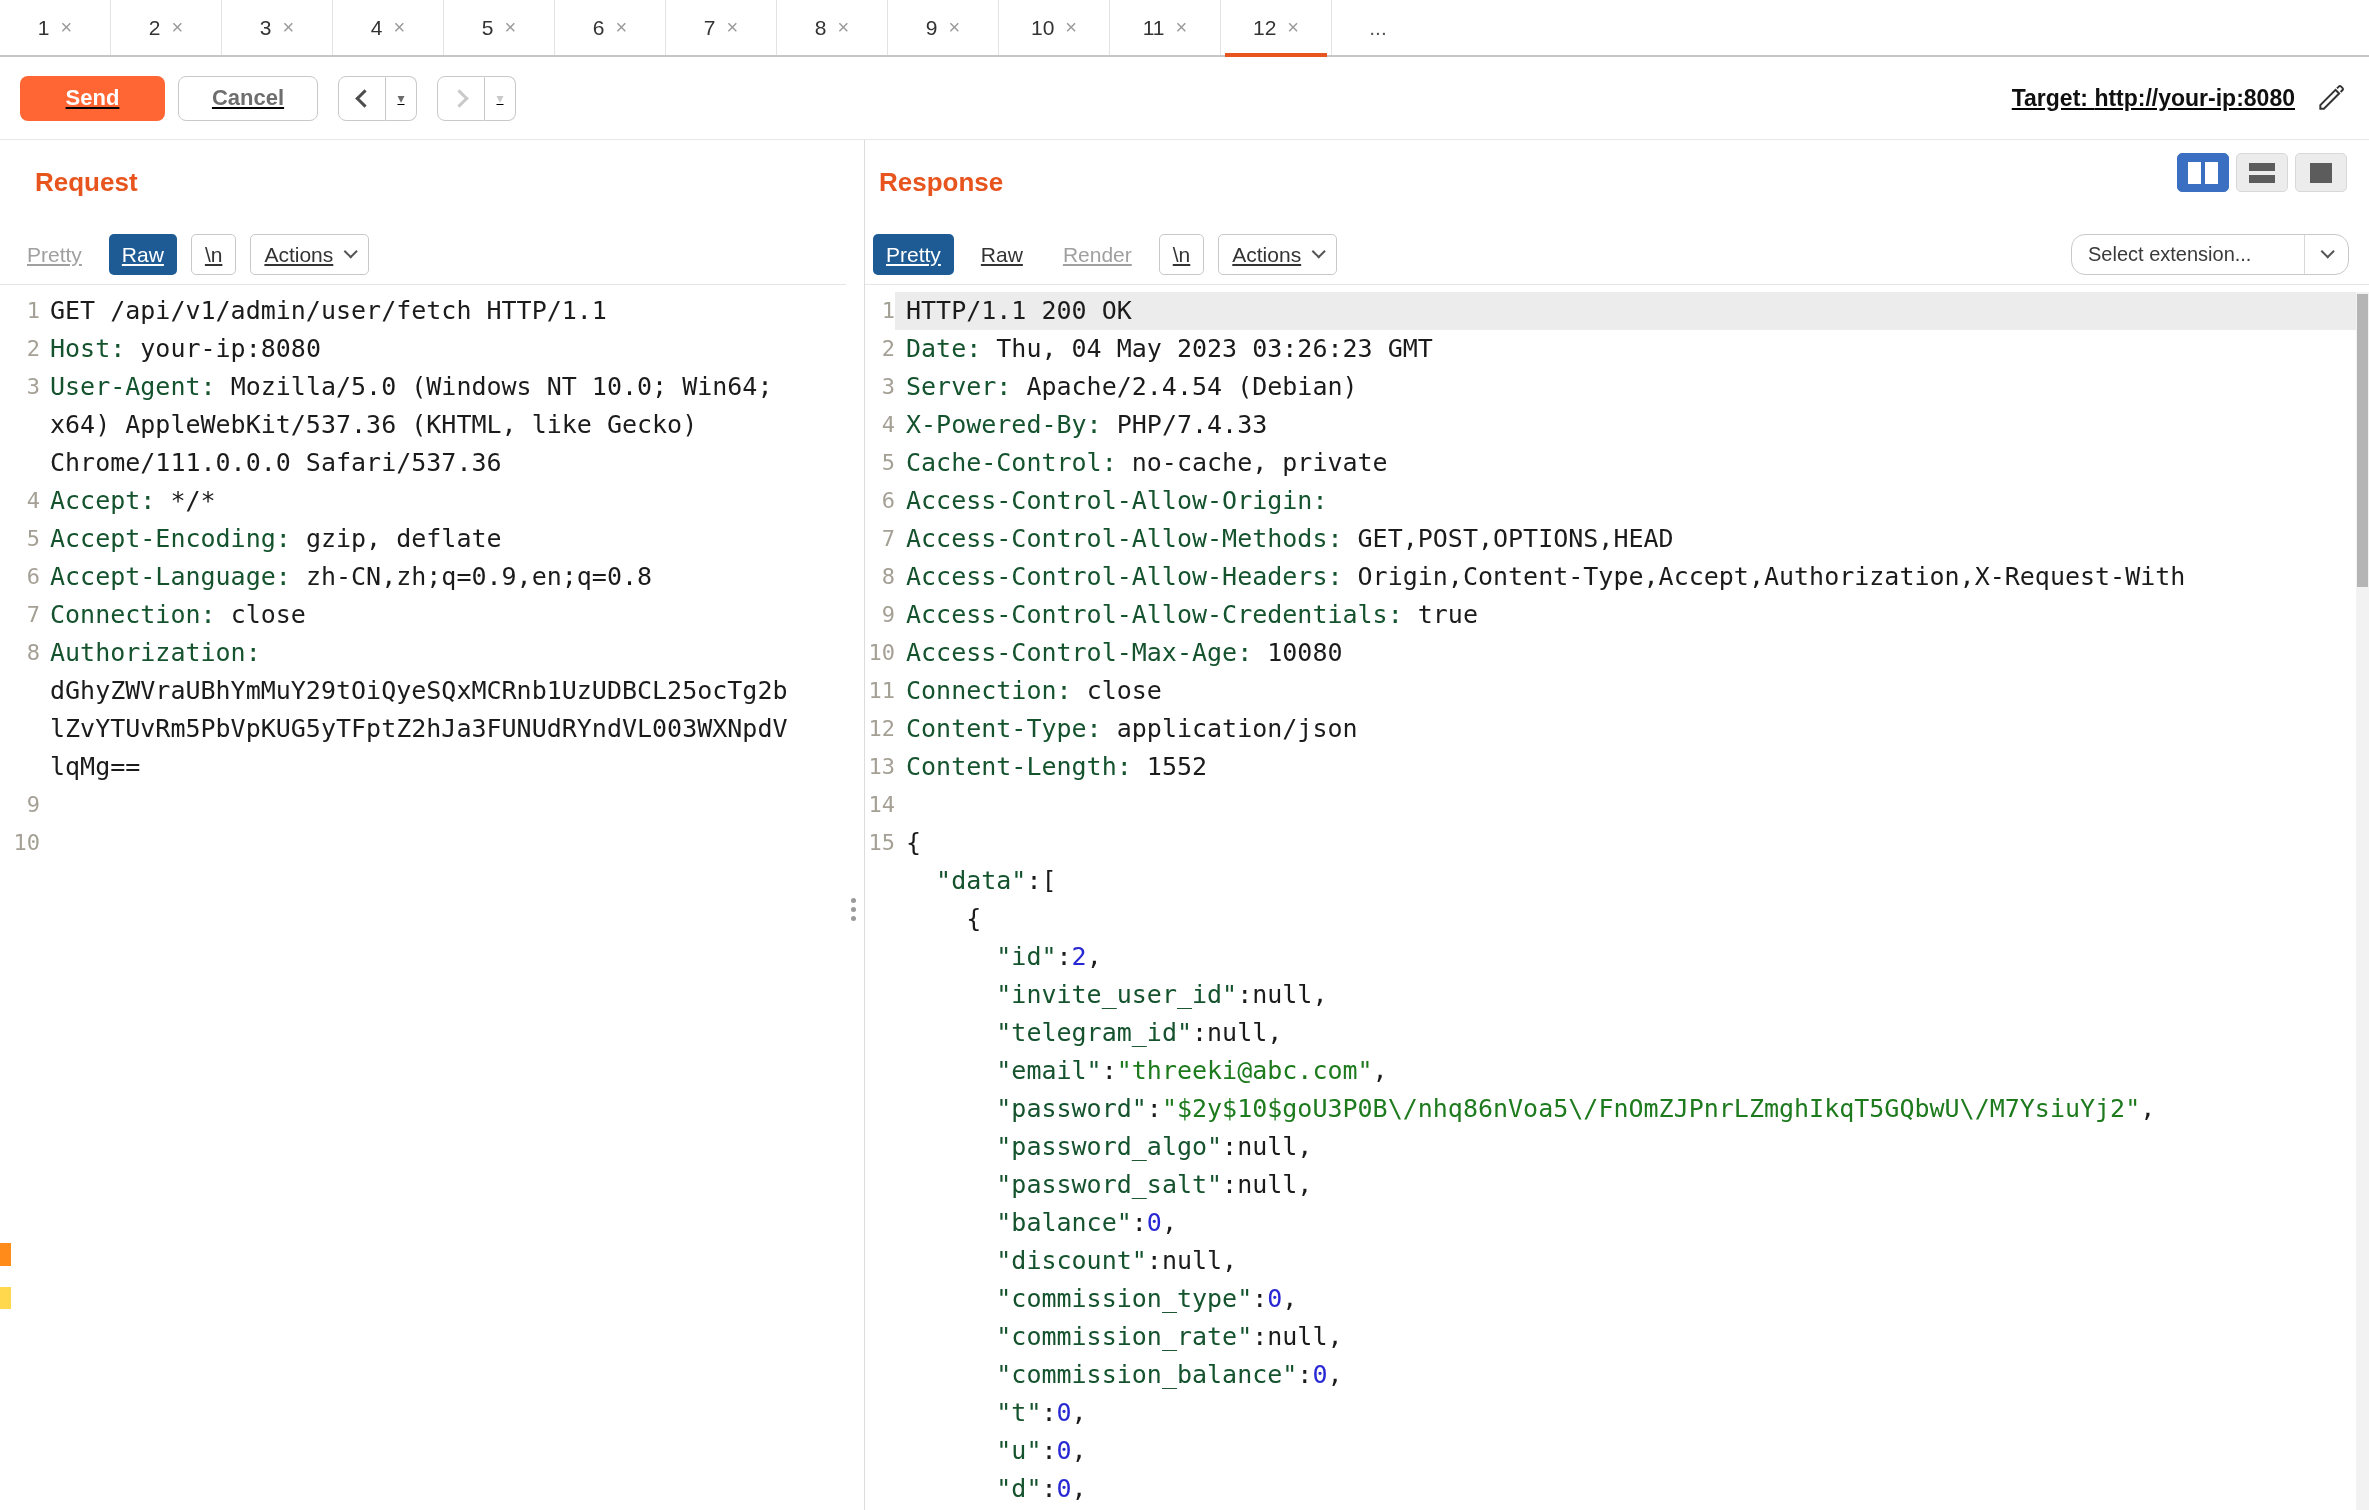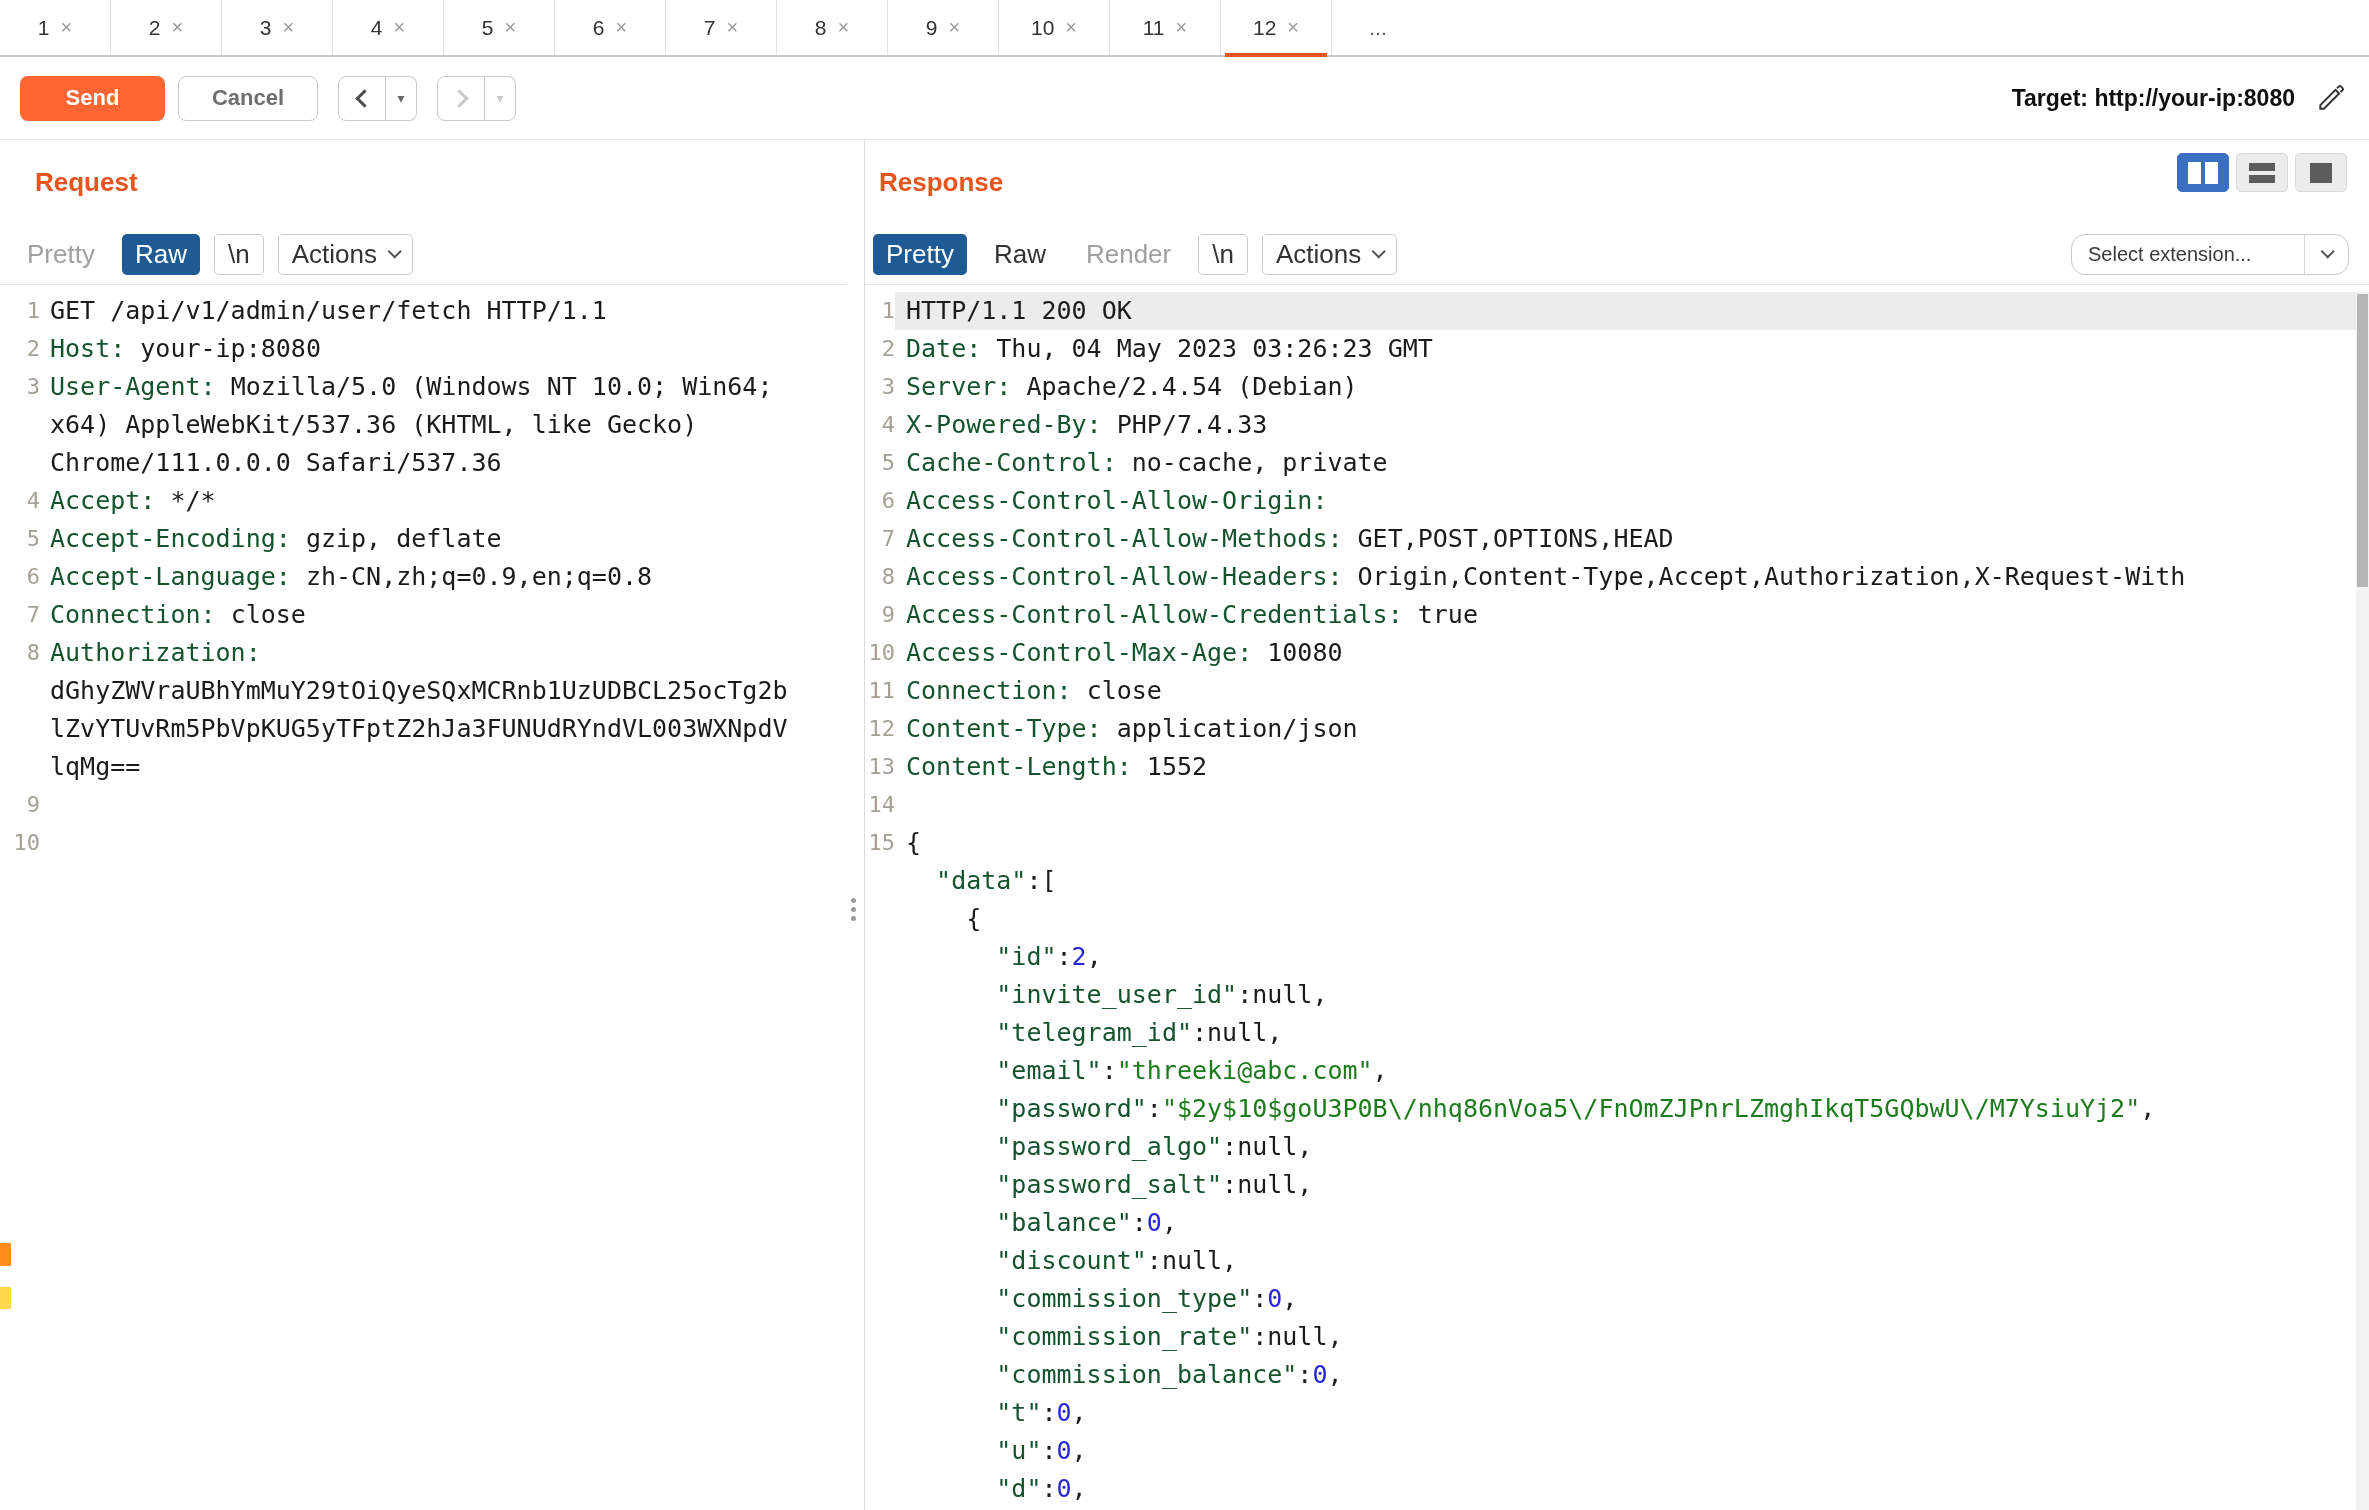--- a/index.html
+++ b/index.html
@@ -10,21 +10,21 @@
   
   .tabbar { height:57px; display:flex; align-items:stretch; border-bottom:2px solid #c6c6c6; background:#fff; flex:0 0 auto; }
   .tab { width:111px; display:flex; align-items:center; justify-content:center; gap:11px;
          border-right:1px solid #e3e3e3; font-size:21px; color:#333; position:relative; cursor:default; }
   .tab .close { color:#9a9a9a; font-size:20px; }
   .tab.selected::after { content:""; position:absolute; left:4px; right:4px; bottom:-2px; height:4px; background:#e8541e; }
   .tab.overflow { width:92px; color:#555; border-right:none; }
 
   
   .toolbar { height:83px; display:flex; align-items:center; padding:0 22px 0 20px;
-             border-bottom:1px solid #e8e8e8; background:#fff; flex:0 0 auto; }
+             border-bottom:1px solid #e8e8e8; background:#fff; flex:0 0 auto;text-decoration:underline; }
   .btn-send { width:145px; height:45px; background:#ff6633; color:#fff; font-weight:bold; font-size:22px;
               border:none; border-radius:8px; font-family:inherit; }
   .btn-cancel { width:140px; height:45px; margin-left:13px; background:#fff; color:#6e6e6e; font-weight:bold;
                 font-size:22px; border:1px solid #c9c9c9; border-radius:8px; font-family:inherit; }
   .nav-group { display:flex; margin-left:20px; height:45px; }
   .nav-main { width:48px; border:1px solid #c9c9c9; border-radius:8px 0 0 8px; display:flex; align-items:center;
               justify-content:center; background:#fff; }
   .nav-arrow { width:31px; border:1px solid #c9c9c9; border-left:none; border-radius:0 8px 8px 0; display:flex;
                align-items:center; justify-content:center; background:#fff; font-size:14px; color:#6b6b6b; }
   .nav-group.disabled { opacity:1; }
@@ -49,22 +49,22 @@
   .grip i { display:block; width:5px; height:5px; border-radius:50%; background:#9a9a9a; margin:4px 0; }
   .panel.response { flex:1; border-left:1px solid #dcdcdc; min-width:0; }
 
   .panel-title { position:absolute; top:27px; font-size:26px; font-weight:bold; color:#e8541e; }
   .request .panel-title { left:35px; }
   .response .panel-title { left:14px; }
 
   .subtabs { position:absolute; top:94px; height:41px; display:flex; align-items:center; gap:14px; }
   .request .subtabs { left:14px; }
   .response .subtabs { left:8px; }
-  .stab { display:flex; align-items:center; gap:12px; font-size:26px; color:#333; padding:0 13px; height:41px;
-          border-radius:5px; white-space:pre; }
+  .stab { display:flex; align-items:center; gap:12px; font-size:21px; color:#333; padding:0 13px; height:41px;
+          border-radius:5px; white-space:pre;text-decoration:underline; }
   .stab.sel { background:#1e5b94; color:#fff; }
   .stab.dis { color:#a0a0a0; }
   .stab.boxed { border:1px solid #c9c9c9; }
   .head-sep { position:absolute; top:144px; left:0; right:0; border-top:1px solid #e5e5e5; }
 
   
   .view-switch { position:absolute; top:13px; right:22px; display:flex; gap:7px; }
   .vs-btn { width:52px; height:39px; display:flex; align-items:center; justify-content:center; border-radius:5px;
             background:#ececec; border:1px solid #d8d8d8; }
   .vs-btn.selected { background:#3a6fc1; border-color:#3a6fc1; }

